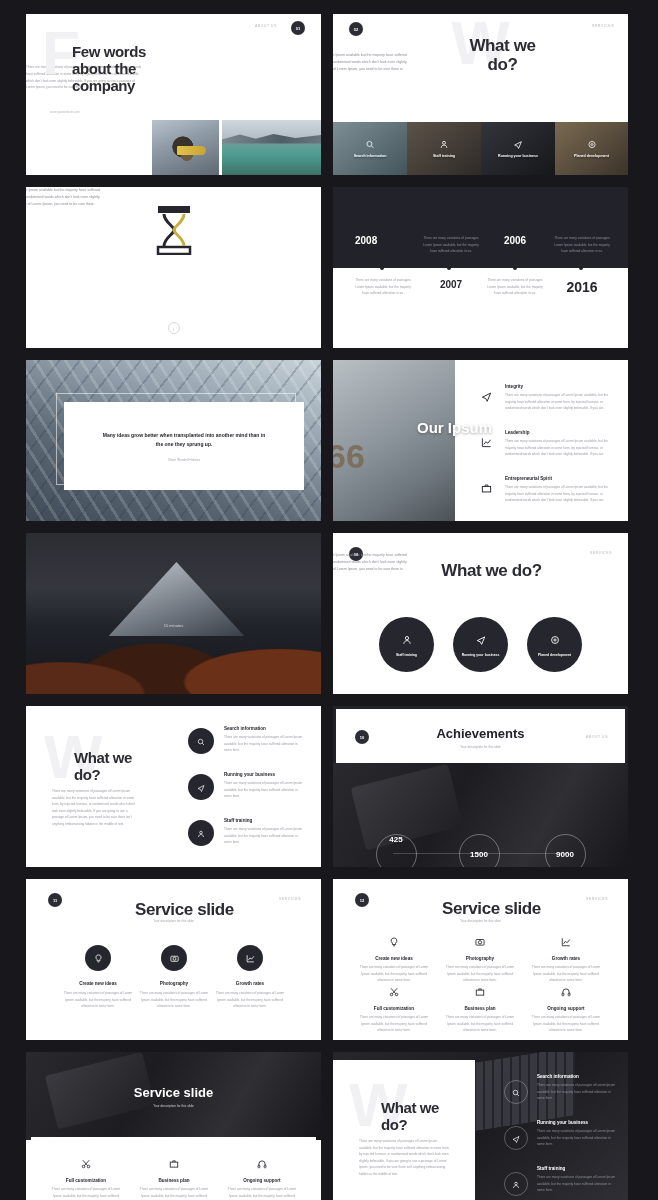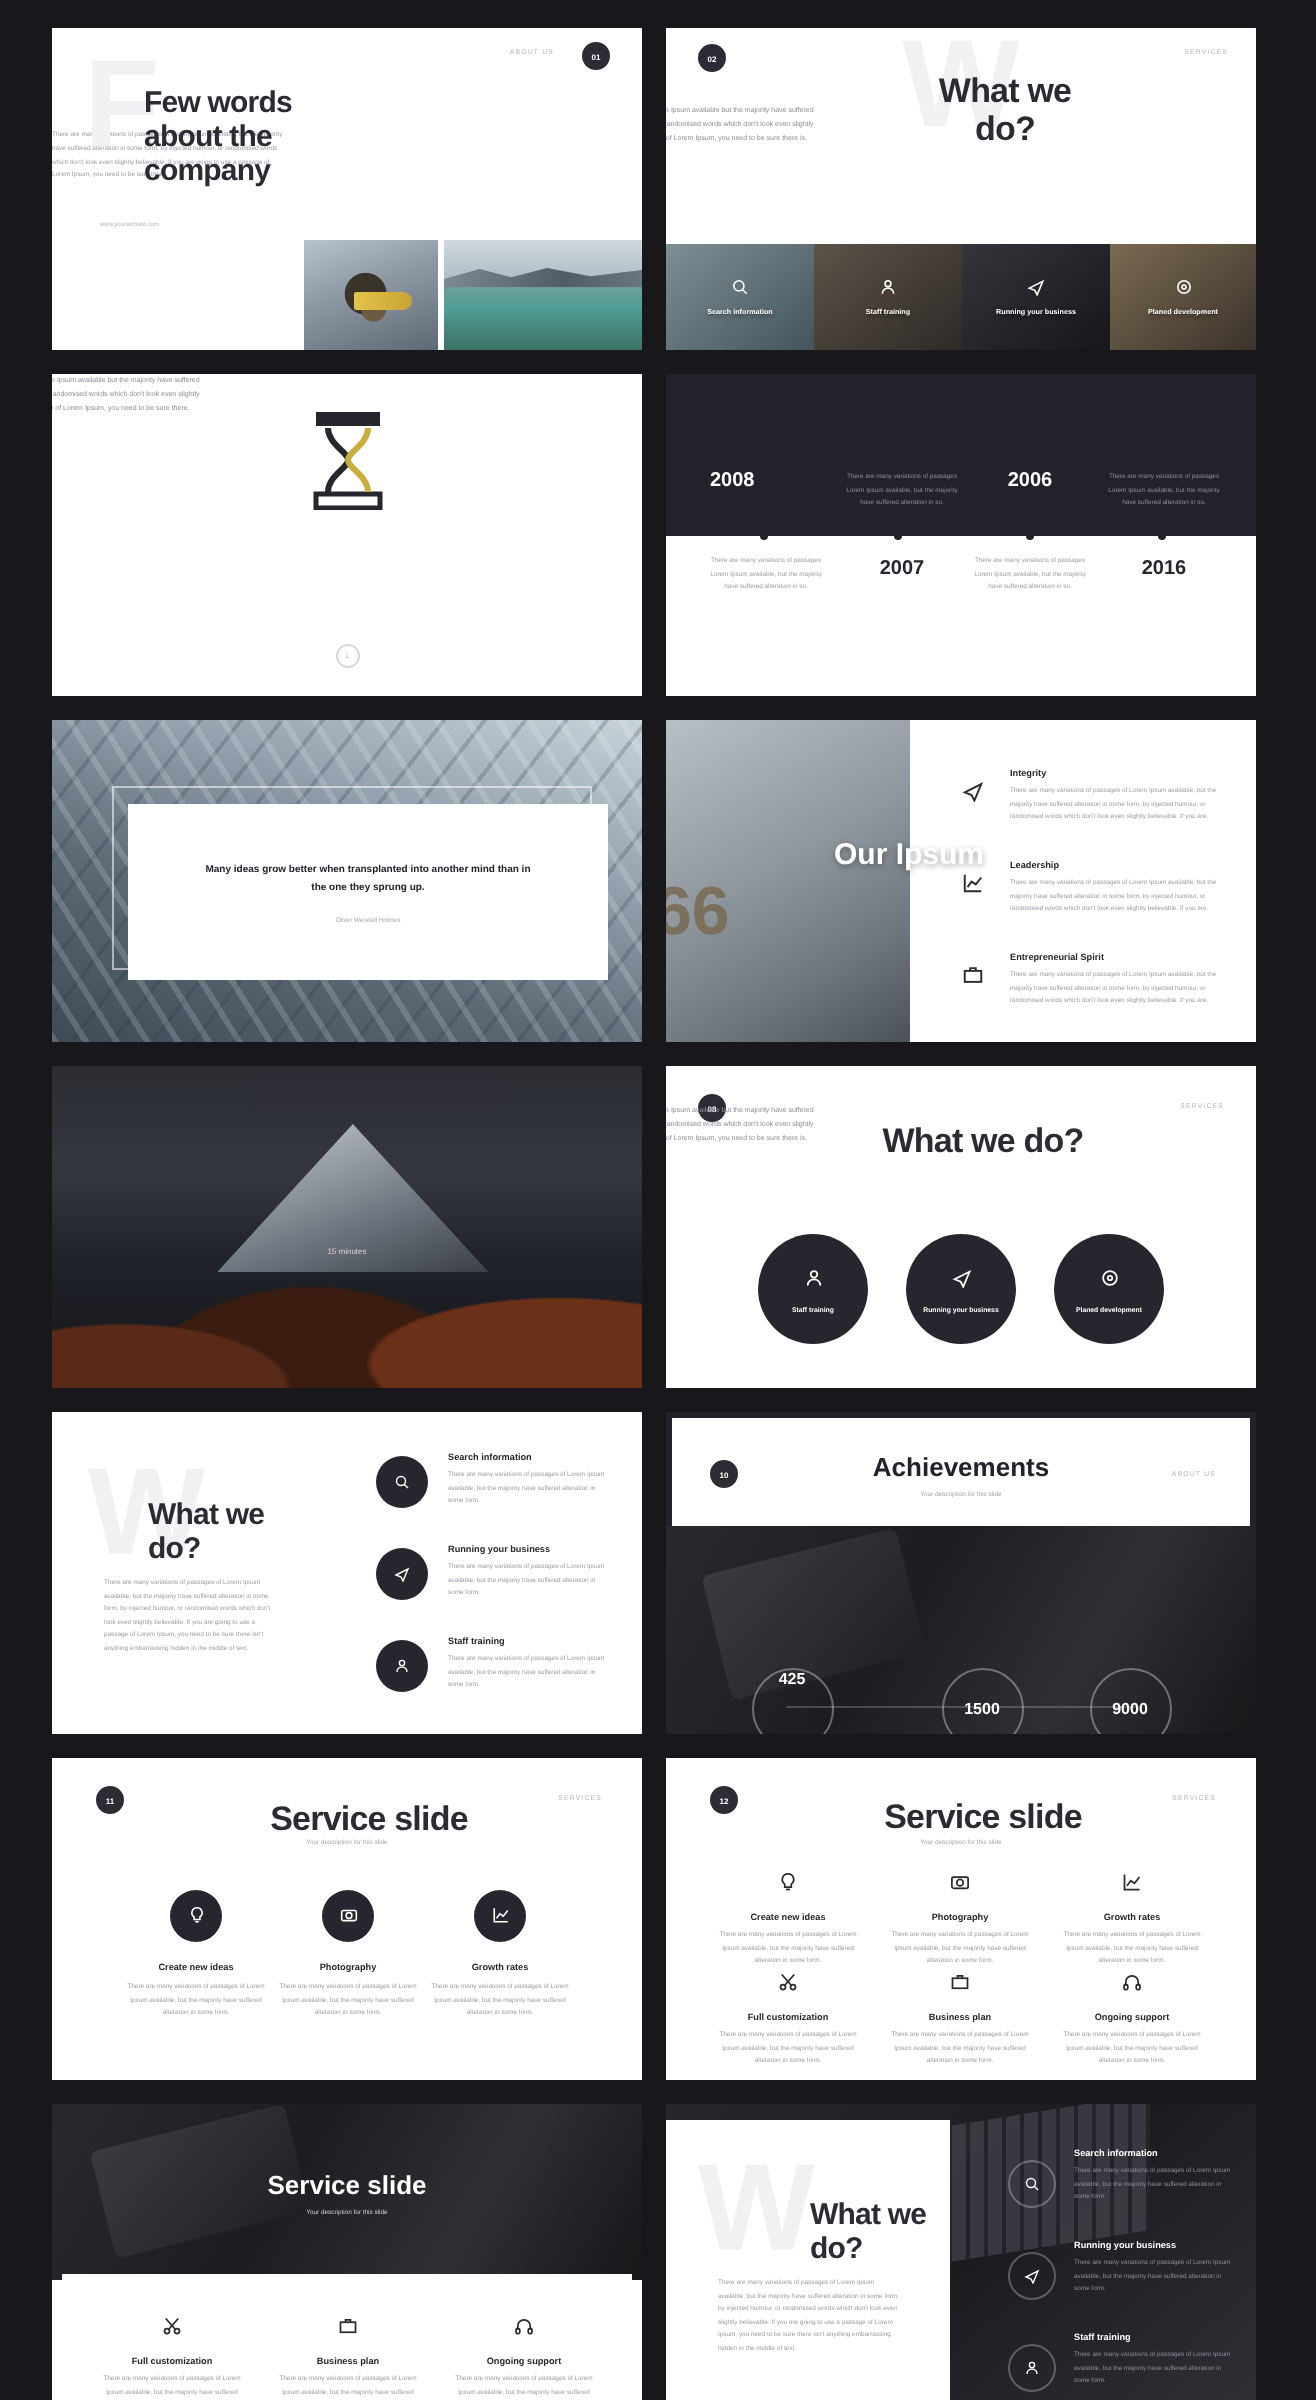--- a/index.html
+++ b/index.html
@@ -16,21 +16,21 @@
     grid-template-columns:295px 295px;
     grid-auto-rows:min-content;
     column-gap:12px; row-gap:12px;
     align-content:start;
   }
   .slide {
     width:295px; height:161px;
     background:#fff;
     position:relative; overflow:hidden;
   }
-  .slide.dark { background:#22222a;padding-left:24px; }
+  .slide.dark { background:#22222a; }
 
   
   .badge {
     position:absolute; width:14px; height:14px; border-radius:50%;
     background:#2c2c35; color:#fff; font-size:4px;
     display:flex; align-items:center; justify-content:center;
     font-weight:bold;
   }
   .corner {
     position:absolute; font-size:3.4px; letter-spacing:.6px;
@@ -227,21 +227,21 @@
       <div style="font-size:10px;font-weight:bold;color:#26262e;">2007</div>
     </div>
 
     <div style="position:absolute;left:153px;top:48px;width:58px;text-align:center;">
       <div style="font-size:10px;font-weight:bold;color:#fff;">2006</div>
     </div>
     <div class="body" style="position:absolute;left:152px;top:90px;width:60px;text-align:center;">There are many variations of passages Lorem Ipsum available, but the majority have suffered alteration in so.</div>
 
     <div class="body" style="position:absolute;left:218px;top:48px;width:62px;text-align:center;color:#8e8e99;">There are many variations of passages Lorem Ipsum available, but the majority have suffered alteration in so.</div>
     <div style="position:absolute;left:218px;top:92px;width:62px;text-align:center;">
-      <div style="font-size:10px;font-weight:bold;color:#26262e;">2016</div>
+      <div style="font-size:14px;font-weight:bold;color:#26262e;">2016</div>
     </div>
 
     <div style="position:absolute;left:47px;top:79px;width:4px;height:4px;border-radius:50%;background:#22222a;"></div>
     <div style="position:absolute;left:114px;top:79px;width:4px;height:4px;border-radius:50%;background:#22222a;"></div>
     <div style="position:absolute;left:180px;top:79px;width:4px;height:4px;border-radius:50%;background:#22222a;"></div>
     <div style="position:absolute;left:246px;top:79px;width:4px;height:4px;border-radius:50%;background:#22222a;"></div>
   </div>
 
   <div class="slide">
     <div class="ph ph-bridge" style="inset:0;width:295px;height:161px;"></div>
@@ -365,21 +365,21 @@
     <div style="position:absolute;left:0;right:0;top:39px;text-align:center;font-size:3.2px;color:#a2a2ab;">Your description for this slide</div>
 
     <div style="position:absolute;left:60px;top:147px;width:175px;height:0;border-top:.6px solid rgba(255,255,255,.2);"></div>
 
     <div style="position:absolute;left:33px;top:128px;width:60px;text-align:center;">
       <div style="width:41px;height:41px;margin:0 auto;border:.8px solid rgba(255,255,255,.35);border-radius:50%;display:flex;align-items:flex-start;justify-content:center;">
         <span style="font-size:8px;font-weight:bold;color:#fff;">425</span>
       </div>
 
     </div>
-    <div style="position:absolute;left:128px;top:128px;width:60px;text-align:center;">
+    <div style="position:absolute;left:116px;top:128px;width:60px;text-align:center;">
       <div style="width:41px;height:41px;margin:0 auto;border:.8px solid rgba(255,255,255,.35);border-radius:50%;display:flex;align-items:center;justify-content:center;">
         <span style="font-size:8px;font-weight:bold;color:#fff;">1500</span>
       </div>
 
     </div>
     <div style="position:absolute;left:202px;top:128px;width:60px;text-align:center;">
       <div style="width:41px;height:41px;margin:0 auto;border:.8px solid rgba(255,255,255,.35);border-radius:50%;display:flex;align-items:center;justify-content:center;">
         <span style="font-size:8px;font-weight:bold;color:#fff;">9000</span>
       </div>
 

